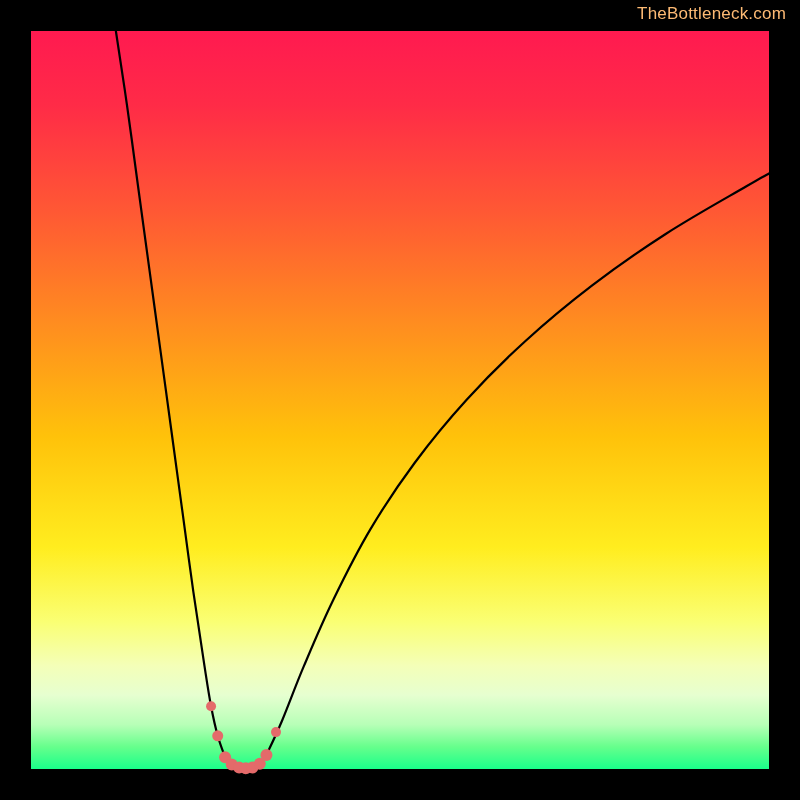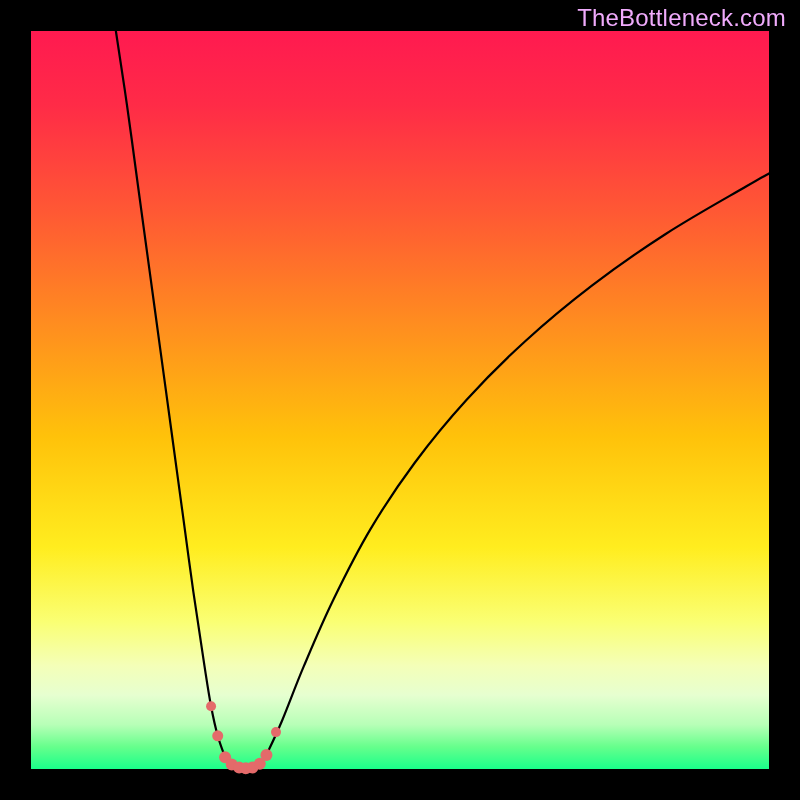--- a/index.html
+++ b/index.html
@@ -21,23 +21,23 @@
     left: 31px;
     top: 31px;
     width: 738px;
     height: 738px;
     
   }
   .watermark {
     position: absolute;
     top: 4px;
     right: 14px;
-    font-size: 24px;
+    font-size: 17px;
     font-weight: 400;
-    color: #f0abfc;
+    color: #fdba74;
     letter-spacing: 0.2px;
   }
   svg.curve {
     position: absolute;
     inset: 0;
     width: 738px;
     height: 738px;
     overflow: visible;
   }
 </style>

